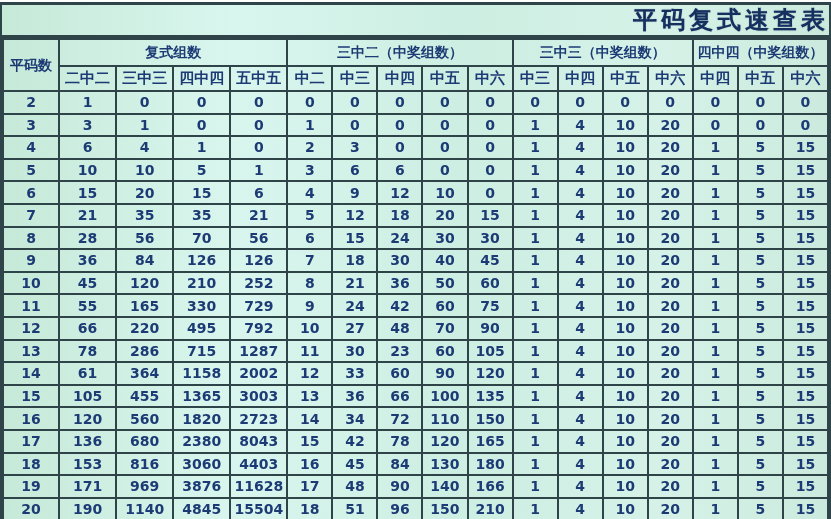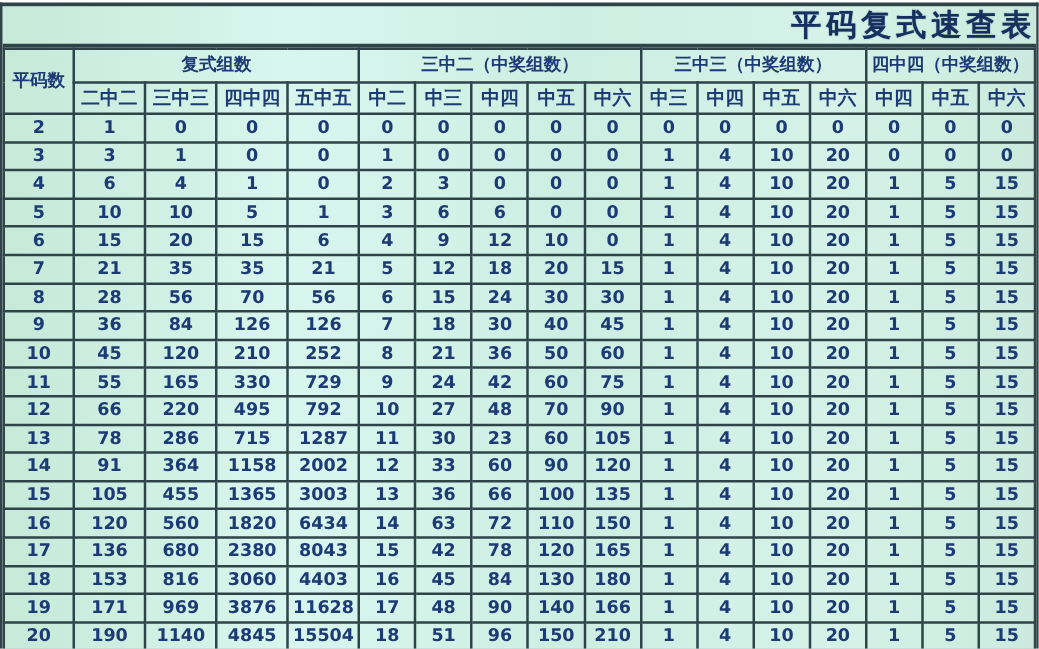--- a/index.html
+++ b/index.html
@@ -316,21 +316,21 @@
           <td>1</td>
           <td>4</td>
           <td>10</td>
           <td>20</td>
           <td>1</td>
           <td>5</td>
           <td>15</td>
         </tr>
         <tr>
           <td class="rowlabel">14</td>
-          <td>91</td>
+          <td>61</td>
           <td>364</td>
           <td>1158</td>
           <td>2002</td>
           <td>12</td>
           <td>33</td>
           <td>60</td>
           <td>90</td>
           <td>120</td>
           <td>1</td>
           <td>4</td>
@@ -357,23 +357,23 @@
           <td>20</td>
           <td>1</td>
           <td>5</td>
           <td>15</td>
         </tr>
         <tr>
           <td class="rowlabel">16</td>
           <td>120</td>
           <td>560</td>
           <td>1820</td>
-          <td>6434</td>
+          <td>2723</td>
           <td>14</td>
-          <td>63</td>
+          <td>34</td>
           <td>72</td>
           <td>110</td>
           <td>150</td>
           <td>1</td>
           <td>4</td>
           <td>10</td>
           <td>20</td>
           <td>1</td>
           <td>5</td>
           <td>15</td>

